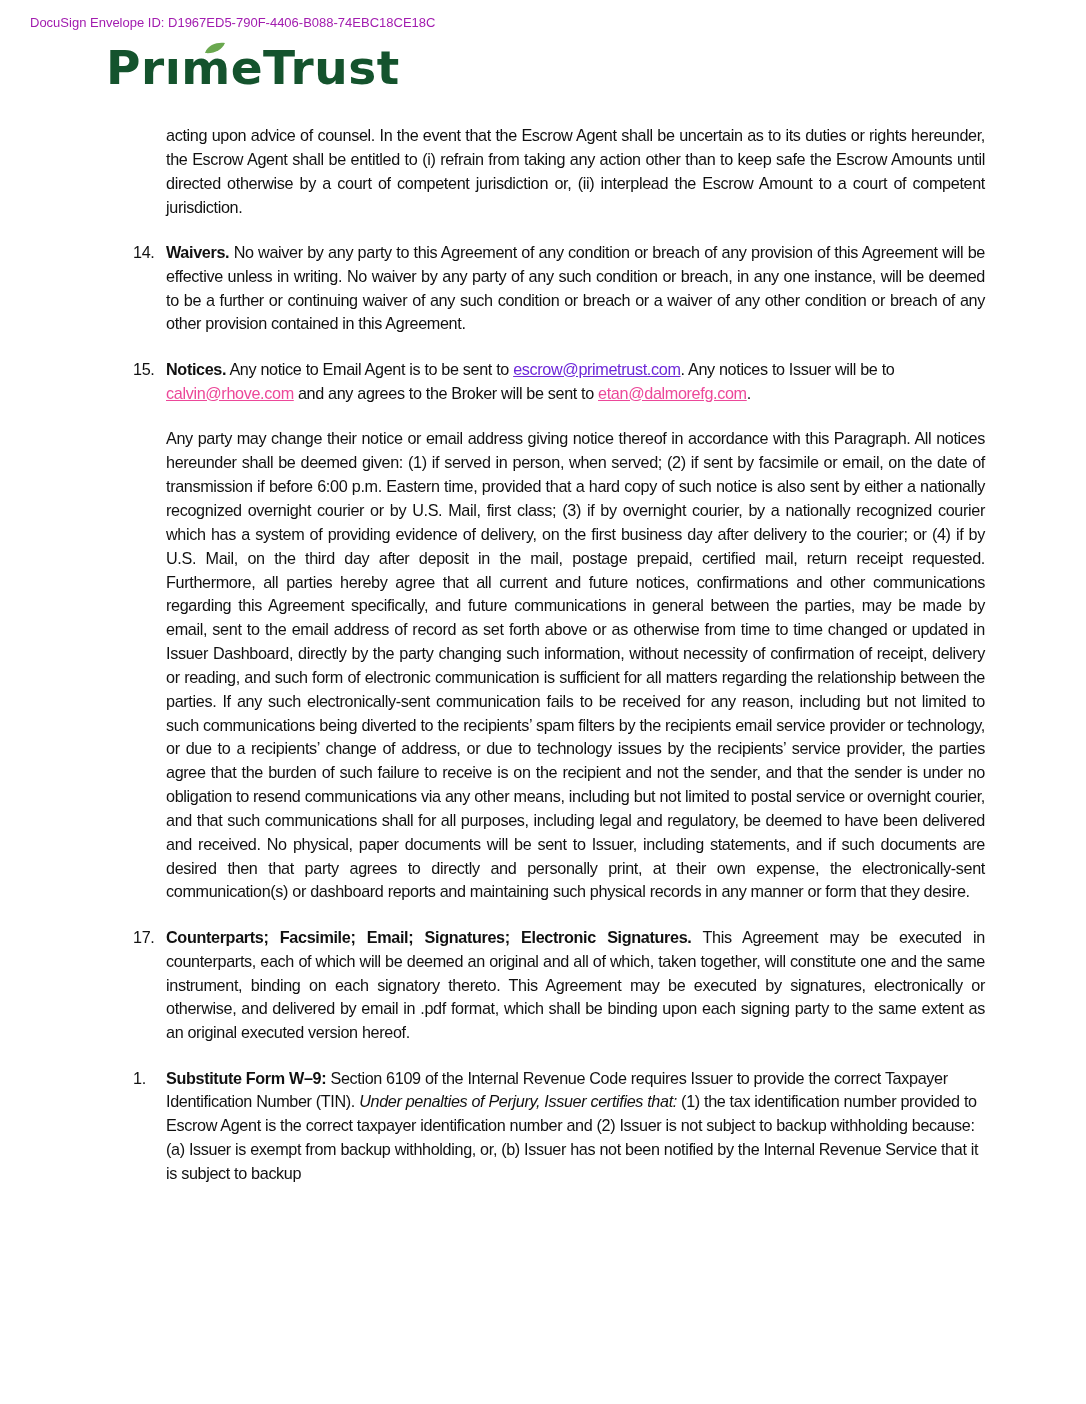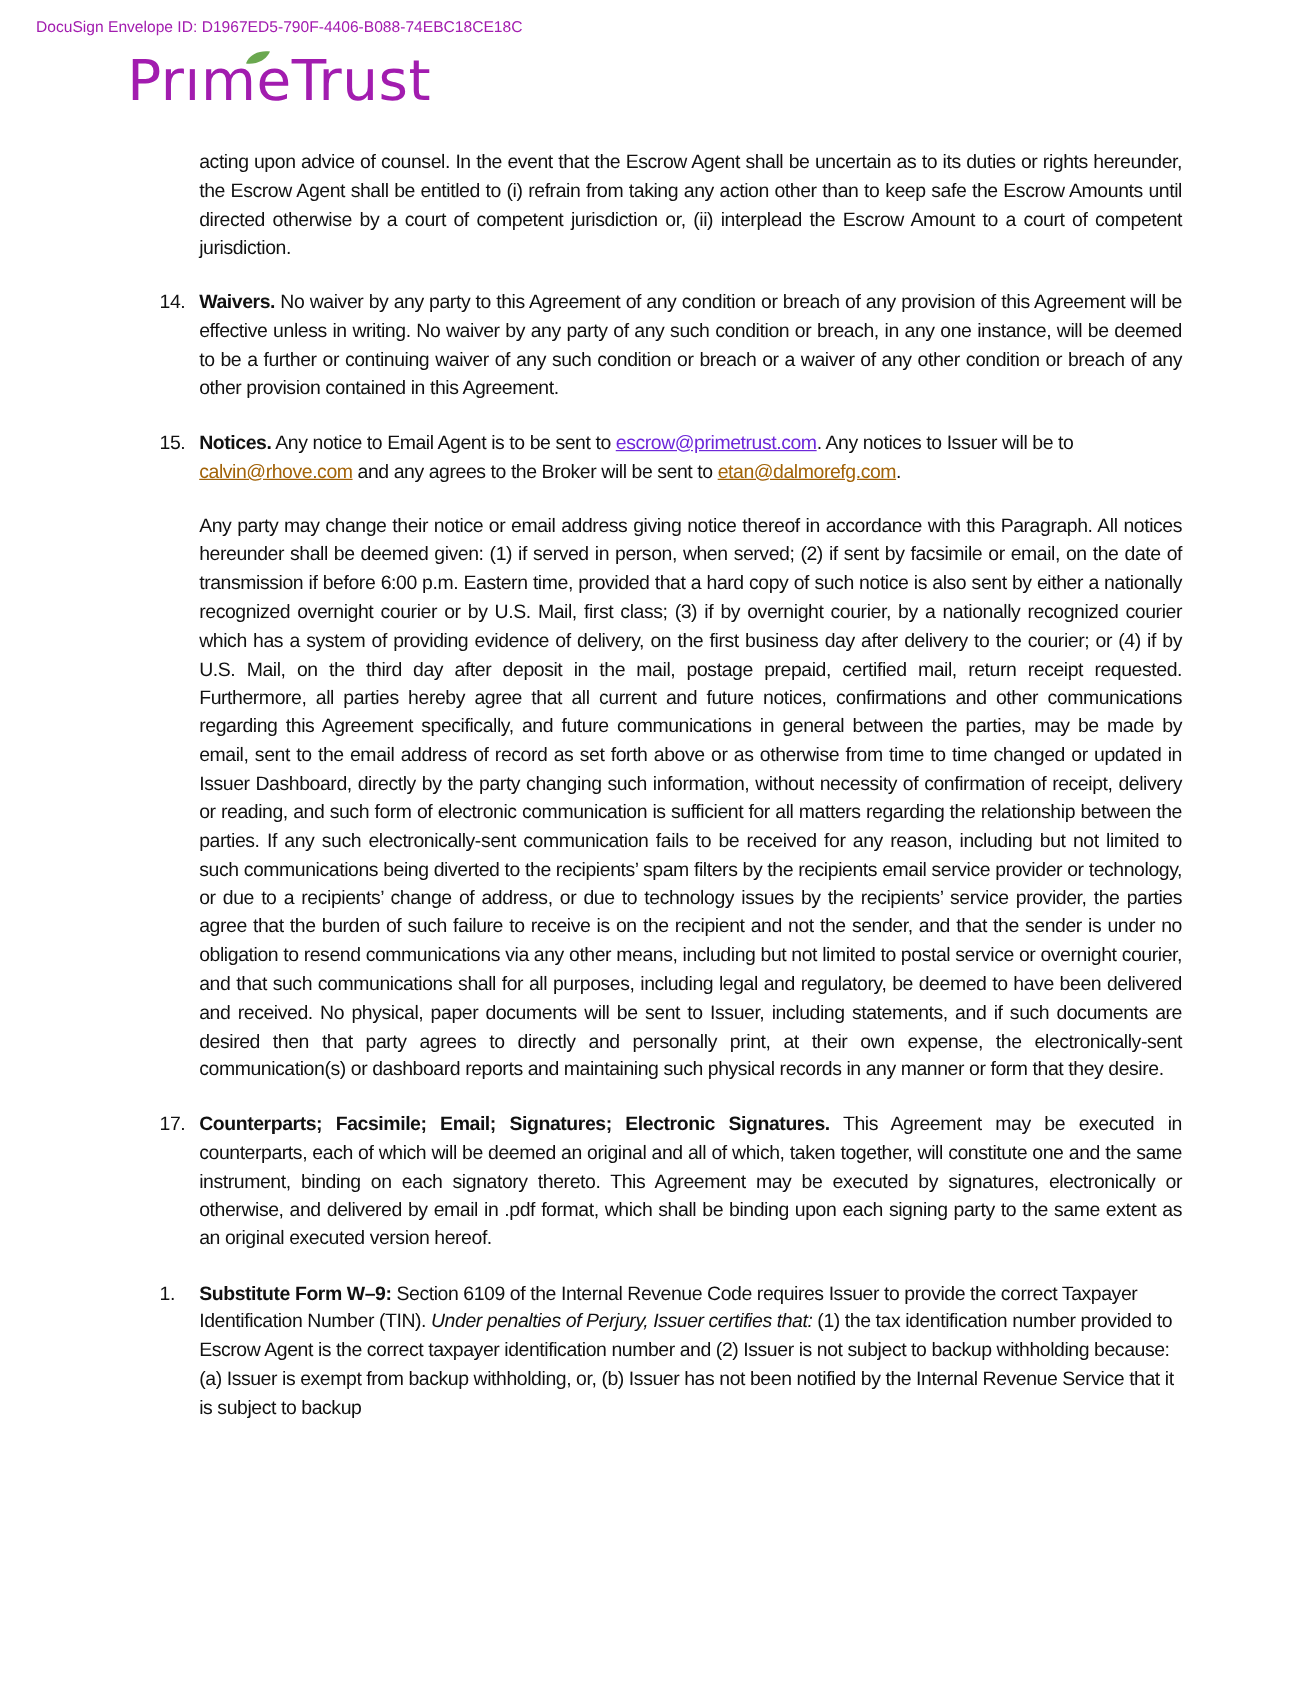--- a/index.html
+++ b/index.html
@@ -6,37 +6,37 @@
     body {
       width: 1086px; height: 1404px; position: relative; overflow: hidden;
       font-family: "Liberation Sans", sans-serif; color: #111;
     }
     .envelope {
       position: absolute; left: 30px; top: 15px;
       font-family: "Liberation Sans", sans-serif; font-size: 13px; color: #a21caf;
     }
     .logo {
       position: absolute; left: 106px; top: 38px; height: 60px;
-      font-family: "DejaVu Sans", sans-serif; font-weight: normal;
-      font-size: 47px; color: #a21caf; letter-spacing: 0.5px; line-height: 60px;
+      font-family: "DejaVu Sans", sans-serif; font-weight: bold;
+      font-size: 47px; color: #14532d; letter-spacing: 0.5px; line-height: 60px;
     }
     .logo .leaf {
       position: absolute; left: 98px; top: 4px; width: 22px; height: 12px;
     }
     .content {
       position: absolute; left: 133px; top: 124px; width: 852px;
       font-family: "Liberation Sans", sans-serif; font-size: 16.2px; line-height: 23.85px;
       color: #111; letter-spacing: -0.35px;
     }
     .para { text-align: justify; margin: 0 0 0 33px; }
     .item { position: relative; margin-top: 21.5px; padding-left: 33px; text-align: justify; }
     .item .num { position: absolute; left: 0; top: 0; }
     .sub { margin-top: 22px; padding-left: 33px; text-align: justify; }
     b { font-weight: bold; }
-    .link { text-decoration: underline; color: #a16207; }
+    .link { text-decoration: underline; color: #ec4899; }
     .link.brand { color: #6d28d9; }
     .nojust { text-align: left; }
   </style>
 </head>
 <body>
 
 <div class="envelope">DocuSign Envelope ID: D1967ED5-790F-4406-B088-74EBC18CE18C</div>
 
 <div class="logo">
   <svg class="leaf" viewBox="0 0 22 12" width="22" height="12">

